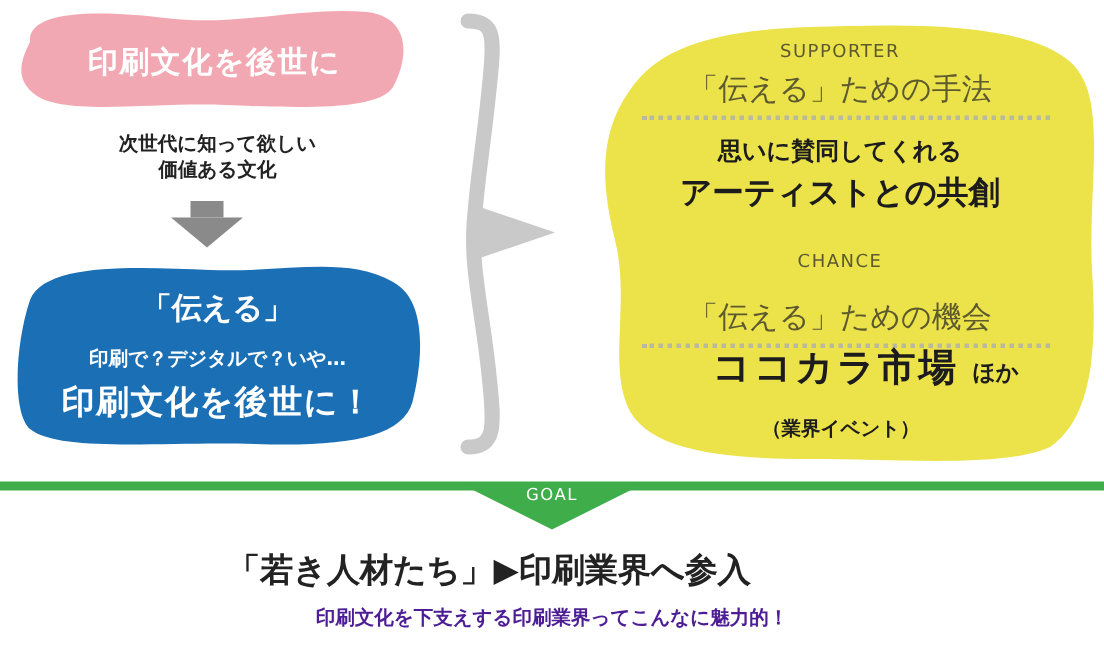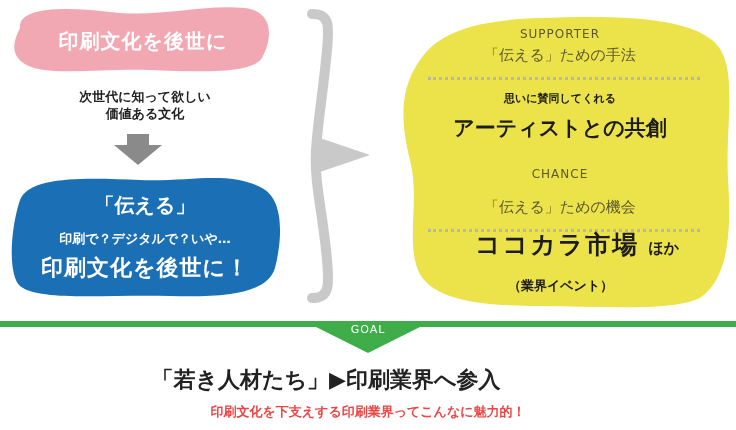--- a/index.html
+++ b/index.html
@@ -9,31 +9,31 @@
     svg.bg { position: absolute; left: 0; top: 0; }
     .center { text-align: center; white-space: nowrap; }
 
     .pink-title { left: 18px; top: 28px; width: 250px; font-size: 20px; color: #ffffff; font-weight: bold; letter-spacing: 1px; text-align: center; }
     .sub-text { left: 30px; width: 230px; font-size: 13px; color: #222; font-weight: bold; line-height: 17px; }
     .blue-title { left: 10px; top: 192px; width: 270px; font-size: 20px; color: #ffffff; font-weight: bold; }
     .blue-sub { left: 10px; top: 230px; width: 270px; font-size: 13px; color: #ffffff; font-weight: bold; }
     .blue-big { left: 10px; top: 253px; width: 270px; font-size: 22px; color: #ffffff; font-weight: bold; letter-spacing: 1px; }
 
     .label-en { font-size: 12px; color: #5c5a2e; letter-spacing: 1px; }
-    .label-jp { font-size: 15px; color: #5c5a2e; }
+    .label-jp { font-size: 20px; color: #5c5a2e; }
     .y-col { left: 420px; width: 280px; }
     .dots { left: 428px; width: 272px; height: 0; border-top: 3px dotted #b9b9a0; }
-    .y-mid { font-size: 11px; color: #1c1c1c; font-weight: bold; }
+    .y-mid { font-size: 16px; color: #1c1c1c; font-weight: bold; }
     .y-big { font-size: 21px; color: #1c1c1c; font-weight: bold; }
     .y-big2 { font-size: 25px; color: #1c1c1c; font-weight: bold; letter-spacing: 2px; }
     .y-small { font-size: 13px; color: #1c1c1c; font-weight: bold; }
 
     .goal-label { left: 328px; top: 323px; width: 80px; font-size: 11px; color: #ffffff; letter-spacing: 1px; }
     .goal-title { left: 0; top: 365px; width: 652px; font-size: 22px; color: #222; font-weight: bold; }
-    .goal-sub { left: 0; top: 403px; width: 736px; font-size: 13px; color: #ef4444; font-weight: bold; }
+    .goal-sub { left: 0; top: 403px; width: 736px; font-size: 13px; color: #4c1d95; font-weight: bold; }
   </style>
 </head>
 <body>
 
 <svg class="bg" width="736" height="430" viewBox="0 0 736 430">
 
   <path d="M20 28 C 18 8, 60 6, 110 12 C 160 18, 200 4, 245 8 C 275 12, 272 40, 262 58 C 252 74, 200 72, 150 70 C 100 68, 40 78, 22 62 C 10 52, 14 40, 20 28 Z" fill="#f2a8b2"></path>
 
   <g>
     <rect x="127" y="134" width="22" height="11" fill="#8a8a8a"></rect>

